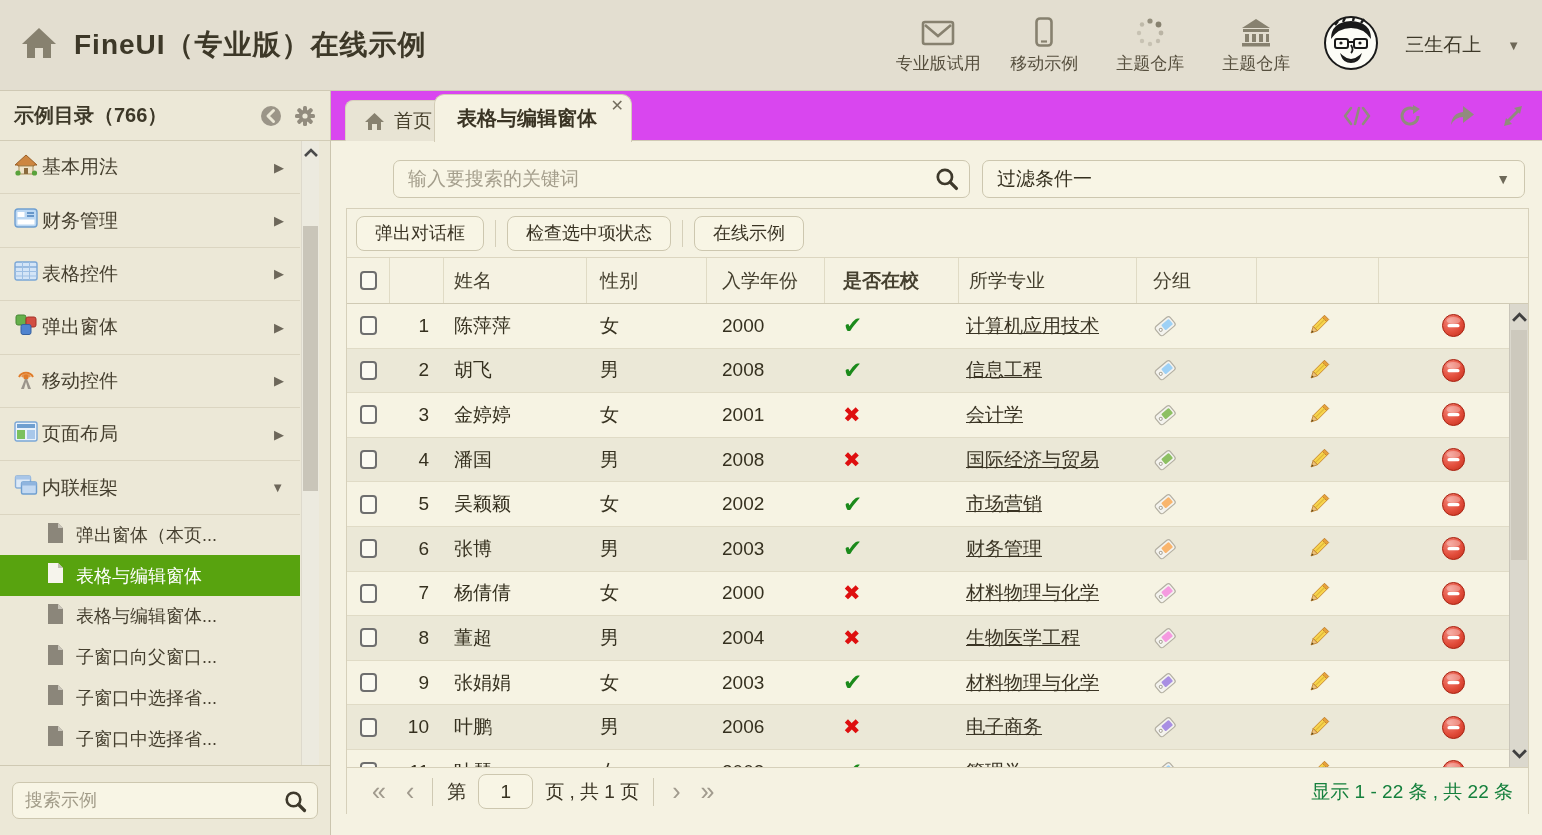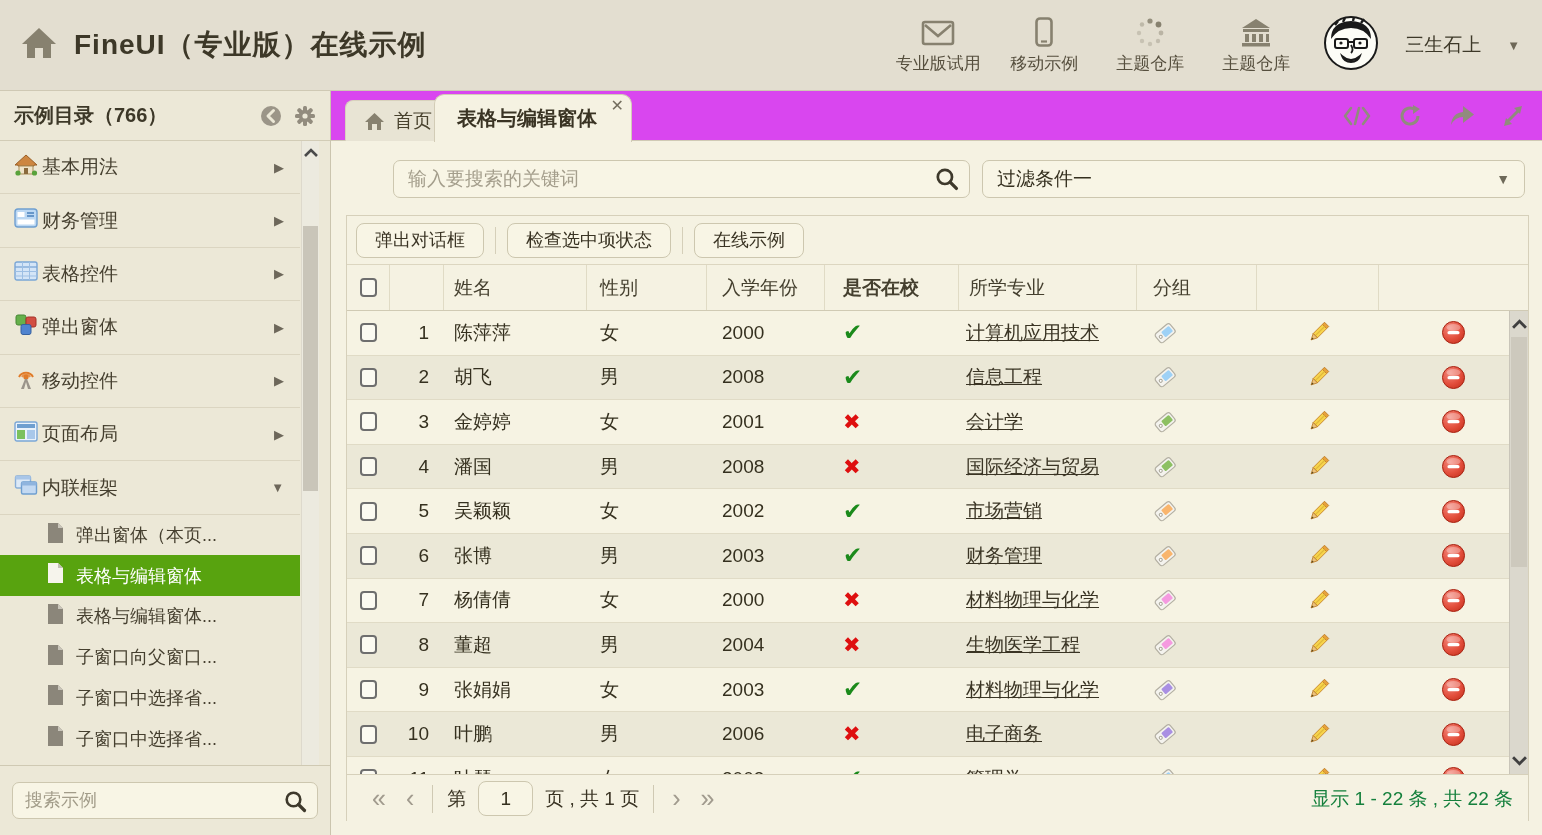--- a/index.html
+++ b/index.html
@@ -67,21 +67,21 @@
   .search-row { position:absolute; top:19px; left:18px; right:17px; height:38px; display:flex; gap:12px;margin-left:44px; }
   .box { position:relative; background:#f8f5e5; border:1px solid #cdc7af; border-radius:7px;
     display:flex; align-items:center; }
   .kw-box { width:577px; }
   .kw-box input { flex:1; border:none; outline:none; background:transparent; font-size:19px;
     color:#45402f; padding:0 44px 0 14px; font-family:"Liberation Sans","DejaVu Sans",sans-serif; }
   .kw-box input::placeholder { color:#a49e8c; }
   .filter-box { flex:1; padding:0 14px; font-size:19px; color:#35301f; cursor:pointer; }
   .filter-caret { position:absolute; right:14px; color:#6e6959; font-size:14px; }
 
-  .grid { position:absolute; left:15px; right:13px; top:74px; height:606px;
+  .grid { position:absolute; left:15px; right:13px; top:67px; height:606px;
     border:1px solid #d6d0ba; }
   .grid-toolbar { height:48px; display:flex; align-items:center; padding:0 9px; }
   .gbtn { height:35px; padding:0 18px; background:#f8f5e5; border:1px solid #cdc7af;
     border-radius:8px; font-size:18px; color:#3a3424; display:flex; align-items:center; cursor:pointer; }
   .gsep { width:1px; height:27px; background:#d5cfb9; margin:0 11px; }
   .gcols { display:grid; grid-template-columns:43px 54px 143px 120px 118px 134px 178px 120px 122px 1fr; }
   .grid-header { height:47px; border-top:1px solid #dcd6c0; border-bottom:1px solid #d0cab4; }
   .hcell { display:flex; align-items:center; padding-left:10px; font-size:19px; color:#45402f;
     border-right:1px solid #e0dbc5; cursor:pointer; }
   .hcell:last-child { border-right:none; }

